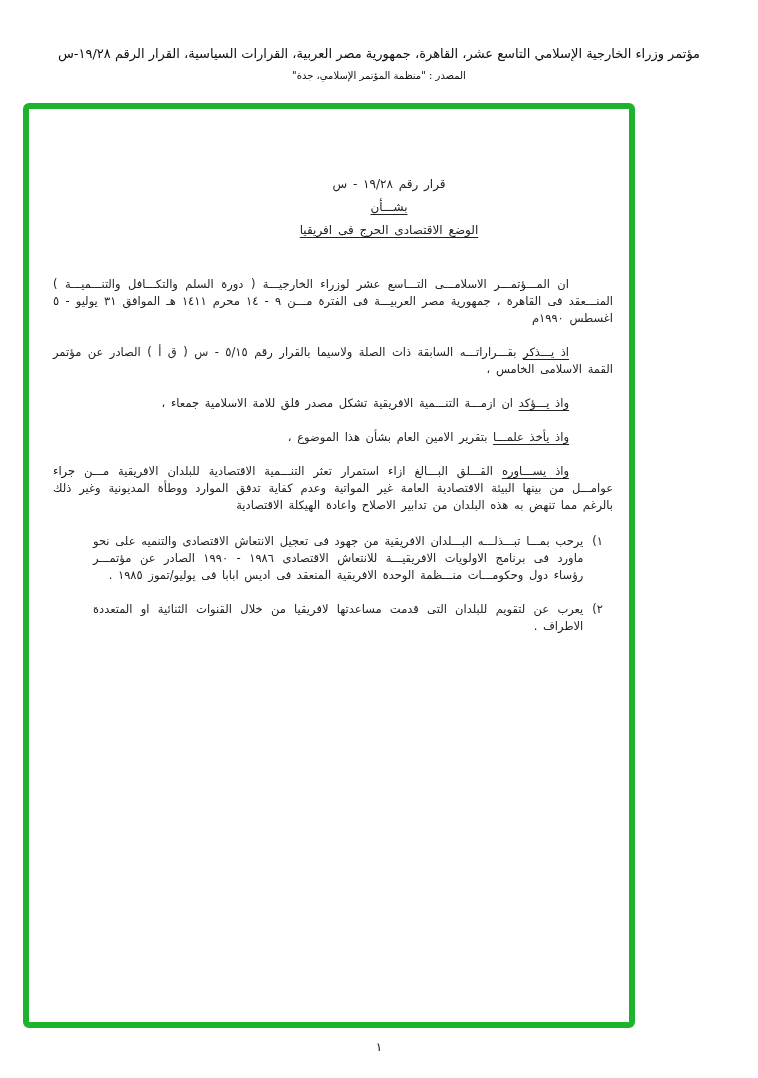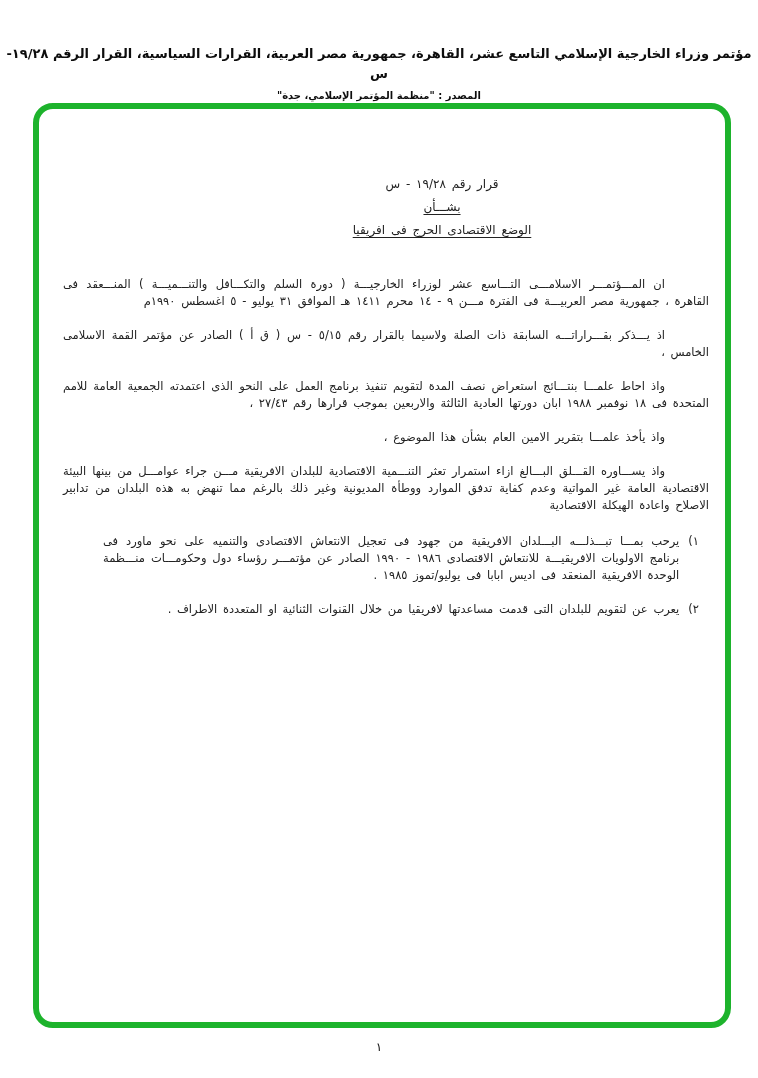--- a/index.html
+++ b/index.html
@@ -13,32 +13,32 @@
     color: #1a1a1a;
     overflow: hidden;
   }
   .doc-header {
     position: absolute;
     top: 44px;
     left: 0;
     right: 0;
     text-align: center;
     color: #0d0d0d;
-    font-weight: bold;
+    font-weight: normal;
   }
   .h-line1 { font-size: 13px; line-height: 20px; letter-spacing: 0; }
   .h-line2 { font-size: 10px; line-height: 14px; margin-top: 5px; }
   .green-frame {
     position: absolute;
-    left: 33px;
+    left: 23px;
     top: 103px;
-    width: 698px;
+    width: 612px;
     height: 925px;
     border: 6px solid #1db32c;
-    border-radius: 20px;
+    border-radius: 6px;
     background: #ffffff;
   }
   .doc-body {
     position: absolute;
     inset: 0;
     padding: 64px 16px 0 24px;
     font-size: 11.5px;
     line-height: 17px;
     text-align: justify;
     word-spacing: 2px;
@@ -47,21 +47,21 @@
   .title-block {
     text-align: center;
     transform: translateX(56px);
     font-size: 12px;
     line-height: 23px;
     margin-bottom: 34px;
     white-space: nowrap;
   }
   .underlined { text-decoration: underline; text-underline-offset: 3px; }
   .para { margin: 4px 0 17px 0; text-indent: 44px; }
-  .lead { text-underline-offset: 3px; }
+  .lead { text-decoration: underline; text-underline-offset: 3px; }
   .items { list-style: none; margin: 0; padding: 2px 10px 0 40px; }
   .item { display: flex; gap: 9px; margin: 0 0 17px 0; }
   .item-num { flex: 0 0 auto; }
   .item-text { flex: 1 1 auto; text-align: justify; }
   .page-number {
     position: absolute;
     top: 1040px;
     left: 0;
     right: 0;
     text-align: center;
@@ -85,24 +85,24 @@
       <div class="title-block">
         <div>قرار رقم ١٩/٢٨ - س</div>
         <div class="underlined">بشـــأن</div>
         <div class="underlined">الوضع الاقتصادى الحرج فى افريقيا</div>
       </div>
 
       <p class="para"><span class="lead"></span> <span>ان المـــؤتمـــر الاسلامـــى التـــاسع عشر لوزراء الخارجيـــة ( دورة السلم والتكـــافل والتنـــميـــة ) المنـــعقد فى القاهرة ، جمهورية مصر العربيـــة فى الفترة مـــن ٩ - ١٤ محرم ١٤١١ هـ الموافق ٣١ يوليو - ٥ اغسطس ١٩٩٠م</span></p>
 
       <p class="para"><span class="lead">اذ يـــذكر</span> <span>بقـــراراتـــه السابقة ذات الصلة ولاسيما بالقرار رقم ٥/١٥ - س ( ق أ ) الصادر عن مؤتمر القمة الاسلامى الخامس ،</span></p>
 
+      <p class="para"><span class="lead">واذ يـــؤكد</span> <span>ان ازمـــة التنـــمية الافريقية تشكل مصدر قلق للامة الاسلامية جمعاء ،</span></p>
 
 
 
-      <p class="para"><span class="lead">واذ احاط علمـــا</span> <span>بنتـــائج استعراض نصف المدة لتقويم تنفيذ برنامج العمل على النحو الذى اعتمدته الجمعية العامة للامم المتحدة فى ١٨ نوفمبر ١٩٨٨ ابان دورتها العادية الثالثة والاربعين بموجب قرارها رقم ٢٧/٤٣ ،</span></p>
 
       <p class="para"><span class="lead">واذ يأخذ علمـــا</span> <span>بتقرير الامين العام بشأن هذا الموضوع ،</span></p>
 
       <p class="para"><span class="lead">واذ يســـاوره</span> <span>القـــلق البـــالغ ازاء استمرار تعثر التنـــمية الاقتصادية للبلدان الافريقية مـــن جراء عوامـــل من بينها البيئة الاقتصادية العامة غير المواتية وعدم كفاية تدفق الموارد ووطأة المديونية وغير ذلك بالرغم مما تنهض به هذه البلدان من تدابير الاصلاح واعادة الهيكلة الاقتصادية</span></p>
 
       <ul class="items">
         <li class="item">
           <span class="item-num">١)</span>
           <span class="item-text">يرحب بمـــا تبـــذلـــه البـــلدان الافريقية من جهود فى تعجيل الانتعاش الاقتصادى والتنميه على نحو ماورد فى برنامج الاولويات الافريقيـــة للانتعاش الاقتصادى ١٩٨٦ - ١٩٩٠ الصادر عن مؤتمـــر رؤساء دول وحكومـــات منـــظمة الوحدة الافريقية المنعقد فى اديس ابابا فى يوليو/تموز ١٩٨٥ .</span>
         </li>

